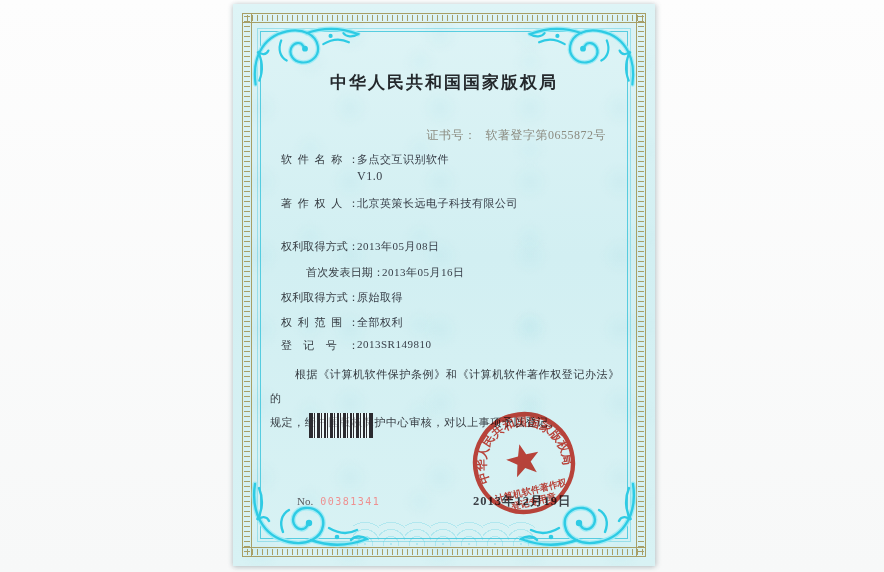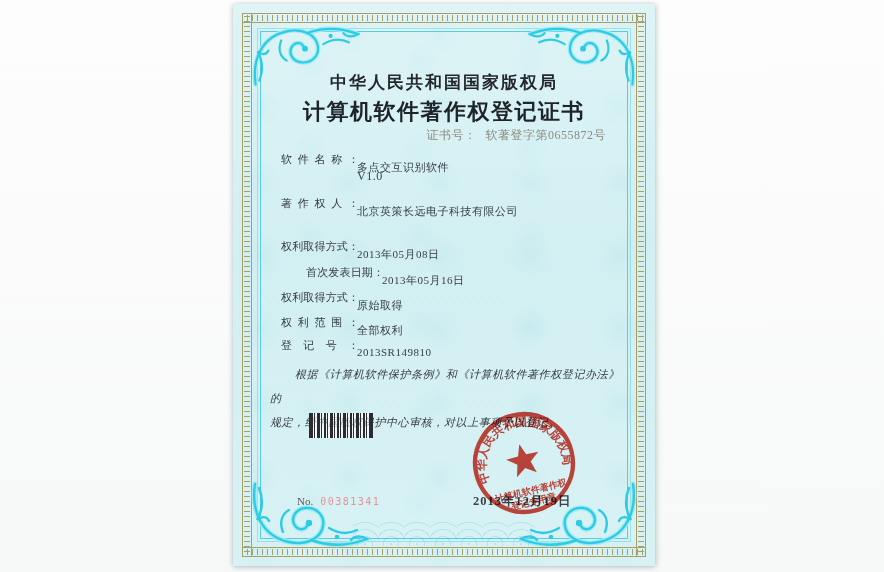--- a/index.html
+++ b/index.html
@@ -70,21 +70,21 @@
   }
   .cert-no{
     position:absolute;right:49px;top:123px;font-size:12px;color:#8b8b80;letter-spacing:.5px;
   }
   .cert-no .lbl{margin-right:9px;}
   .row{position:absolute;left:48px;font-size:11px;color:#343a40;white-space:nowrap;}
   .row .lbl{
     display:inline-block;width:78px;text-align:justify;text-align-last:justify;
     vertical-align:top;color:#343a40;
   }
-  .row .val{position:absolute;left:76px;top:8px;letter-spacing:.5px;color:#39404a;font-family:Liberation Serif, serif;}
+  .row .val{position:absolute;left:76px;top:0;letter-spacing:.5px;color:#39404a;font-family:Liberation Serif, serif;}
   .version-line{position:absolute;left:124px;font-size:12px;color:#39404a;letter-spacing:.5px;}
   .statement{position:absolute;left:37px;width:360px;font-size:11px;color:#343a40;letter-spacing:.6px;line-height:24px;}
   .st1{text-indent:25px;}
   
   .barcode{
     position:absolute;left:76px;top:409px;width:60px;height:25px;
     border-left:2px solid #2b2b30;border-right:2px solid #2b2b30;
     background:
       repeating-linear-gradient(90deg,
         #2b2b30 0 2px, rgba(255,255,255,.55) 2px 3px,
@@ -176,21 +176,20 @@
         <path d="M10,62 C15,50 13,38 8,30 C12,34 18,34 20,29"></path>
         <path d="M34,18 C30,28 33,36 40,40"></path>
         <path d="M80,22 C90,16 100,16 108,20"></path>
       </g>
       <circle cx="60" cy="27" r="3.2" fill="#2ecbe4"></circle>
       <circle cx="88" cy="13" r="2.3" fill="#2ecbe4"></circle>
     </svg>
     <div class="wave-band"></div>
 
     <div class="authority">中华人民共和国国家版权局</div>
-    <div class="cert-title">计算机软件著作权登记证书</div>
     <div class="cert-no">
       <span class="lbl">证书号：</span><span>软著登字第0655872号</span>
     </div>
 
     <div class="row" style="top:148px;">
       <span class="lbl">软件名称：</span>
       <span class="val">多点交互识别软件</span>
     </div>
     <div class="version-line" style="top:165px;">V1.0</div>
     <div class="row" style="top:192px;">
@@ -211,21 +210,21 @@
     </div>
     <div class="row" style="top:311px;">
       <span class="lbl">权利范围：</span>
       <span class="val">全部权利</span>
     </div>
     <div class="row" style="top:334px;">
       <span class="lbl">登记号：</span>
       <span class="val">2013SR149810</span>
     </div>
 
-    <div class="statement" style="top:358px;font-style:italic;">
+    <div class="statement" style="top:358px;">
       <div class="st1">根据《计算机软件保护条例》和《计算机软件著作权登记办法》的</div>
       <div class="st2">规定，经中国版权保护中心审核，对以上事项予以登记。</div>
     </div>
 
     <div class="barcode"></div>
 
     <div class="serial">
       <span>No.</span><span class="num">00381341</span>
     </div>
 

